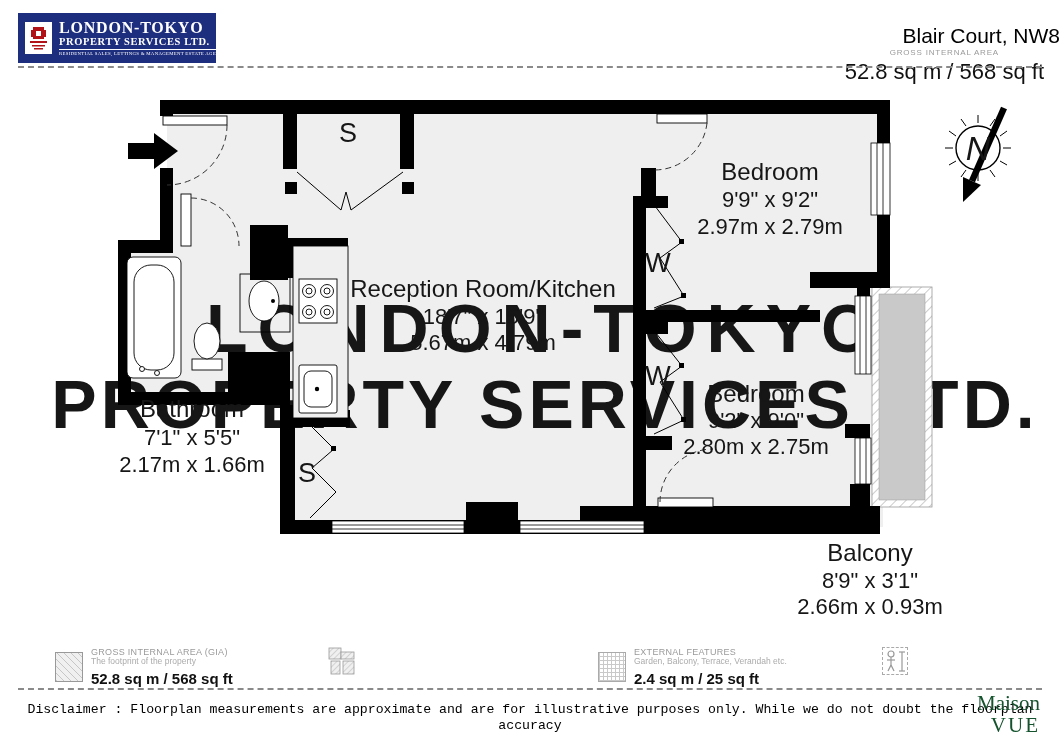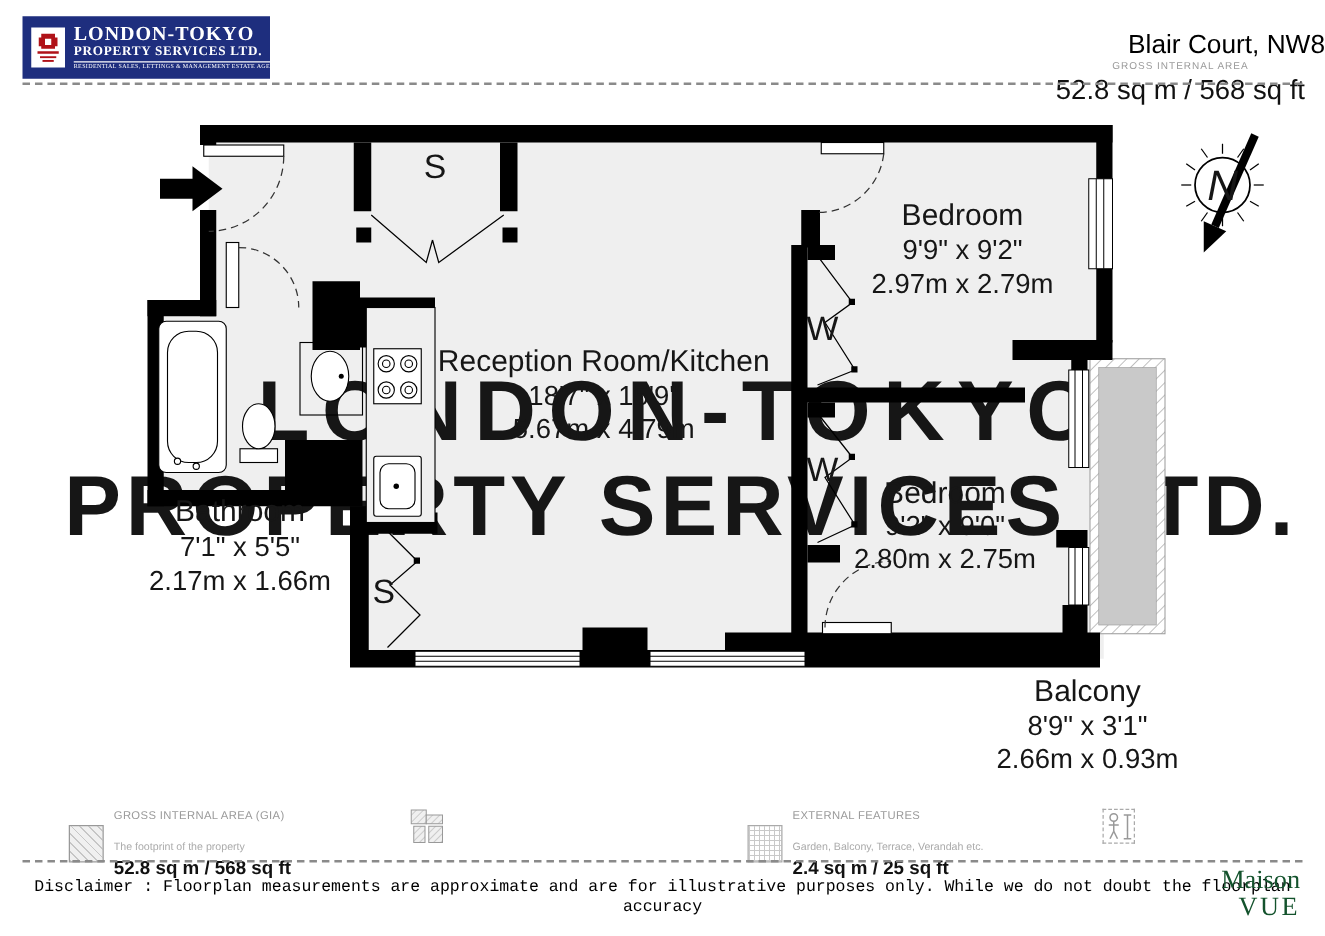--- a/index.html
+++ b/index.html
@@ -34,21 +34,21 @@
   .legend-item{position:absolute;top:647px;display:flex;align-items:center;}
   .licon{flex:0 0 auto;margin-right:8px;}
   .gia-icon{width:26px;height:28px;border:1px solid #999;
       background:repeating-linear-gradient(45deg,#c6c6c6 0 1px,#f0f0f0 1px 5px);}
   .ext-icon{width:26px;height:28px;border:1px solid #aaa;
       background:repeating-linear-gradient(0deg,#c9c9c9 0 1px,transparent 1px 4px),
                  repeating-linear-gradient(90deg,#c9c9c9 0 1px,transparent 1px 4px);}
   .hh-icon{width:26px;height:28px;border:1px dashed #aaa;box-sizing:border-box;}
   .ltext{line-height:1.15;}
   .ltitle{font-size:9px;color:#9a9a9a;letter-spacing:.3px;}
-  .lsub{font-size:8.5px;color:#ababab;margin-top:16px;}
+  .lsub{font-size:8.5px;color:#ababab;}
   .lvalue{font-size:15px;color:#111;font-weight:600;margin-top:3px;}
   
   .disclaimer{position:absolute;left:0;right:0;top:702px;text-align:center;font-size:13.2px;
               line-height:16px;color:#000;font-family:Liberation Mono, monospace;}
   .brand{position:absolute;right:20px;top:692px;text-align:right;font-family:"Liberation Serif",serif;
          font-size:21px;color:#14532d;line-height:1.05;}
   .brand-vue{letter-spacing:2px;}
 </style>
 </head>
 <body>

